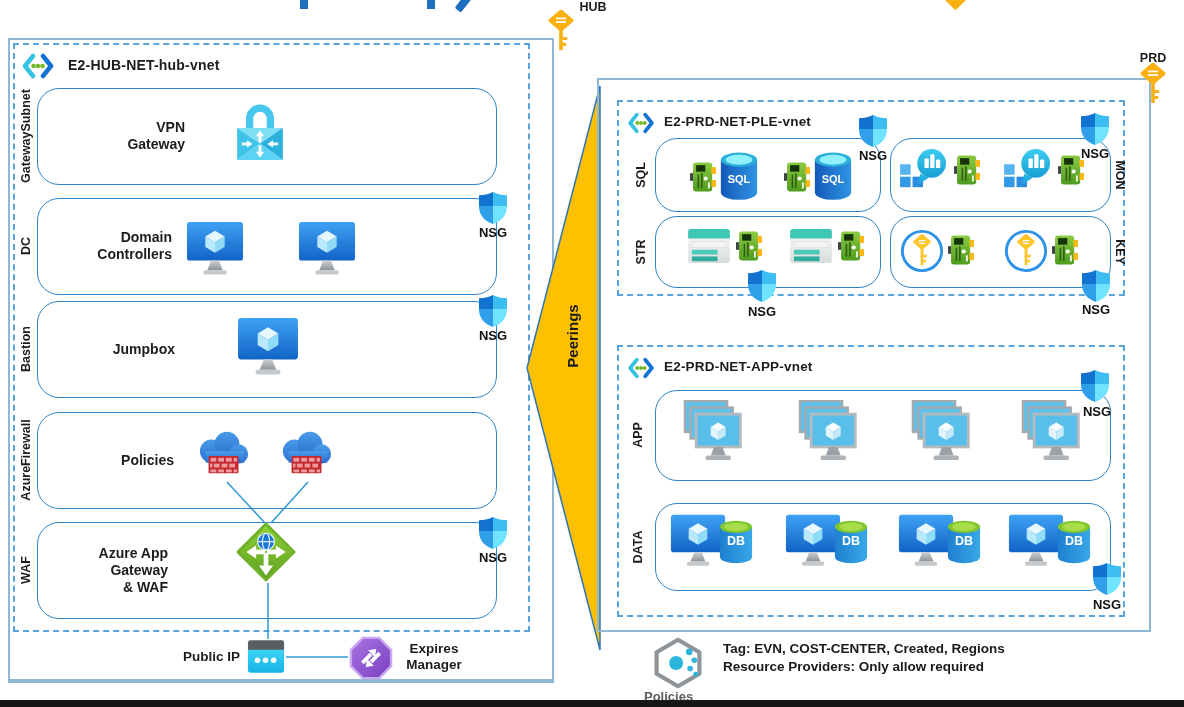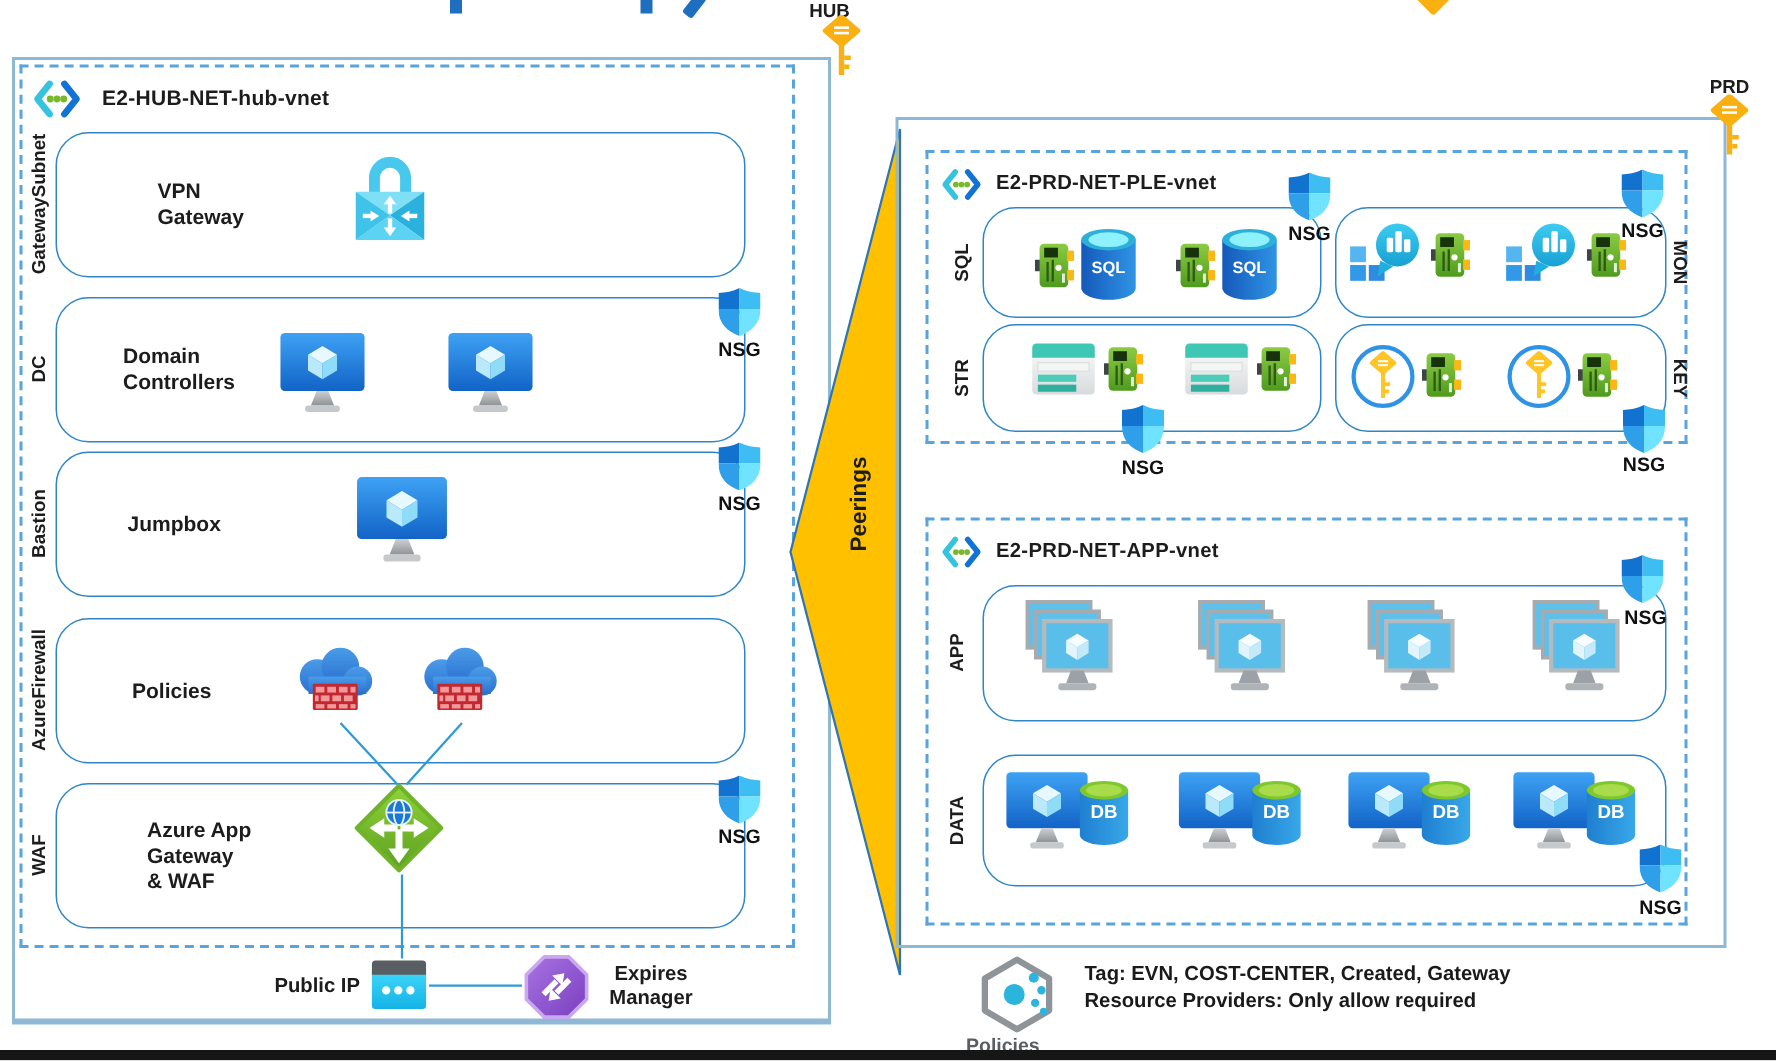--- a/index.html
+++ b/index.html
@@ -5,21 +5,21 @@
   *{margin:0;padding:0;box-sizing:border-box}
   html,body{background:#fff}
   .canvas{position:relative;width:1184px;height:707px;background:#fff;overflow:hidden;
           font-family:"Liberation Sans",sans-serif;color:#1c1c1c}
   .abs{position:absolute}
   .solid{border:2px solid #8FB7D6}
   .dashed{border:2px dashed #59A4DC}
   .rbox{border:1.5px solid #2E86C9;border-radius:22px;background:#fff}
   .lbl{font-weight:bold;color:#1c1c1c}
   .vnet-lbl{font-weight:bold;font-size:14px;letter-spacing:.2px;color:#1c1c1c;white-space:nowrap}
-  .row-name{font-weight:bold;font-size:14px;line-height:17px;text-align:left;color:#1c1c1c}
+  .row-name{font-weight:bold;font-size:14px;line-height:17px;text-align:right;color:#1c1c1c}
   .vlbl{position:absolute;font-weight:bold;font-size:12.5px;text-align:center;color:#1c1c1c;
         height:16px;line-height:16px;transform:rotate(-90deg);white-space:nowrap}
   .vlbl.cw{transform:rotate(90deg)}
   .nsg-lbl{position:absolute;width:44px;font-weight:bold;font-size:13px;text-align:center;color:#111}
   .cyl-wrap{position:absolute}
   .cyl-txt{position:absolute;left:0;right:0;text-align:center;color:#fff;font-weight:bold}
   .frag{position:absolute;background:#1E6FC0}
   .policy-line{font-weight:bold;font-size:13.5px;line-height:17.5px;color:#1a1a1a;white-space:nowrap}
 </style>
 </head>
@@ -334,21 +334,21 @@
 
   <div class="abs lbl" style="left:160px;top:649px;width:80px;text-align:right;font-size:13.5px">Public IP</div>
   <svg class="abs" style="left:247px;top:639px;width:38px;height:35px">
       <use href="#ic-pip"></use>
     </svg>
   <svg class="abs" style="left:349px;top:636px;width:44px;height:44px">
       <use href="#ic-tm"></use>
     </svg>
   <div class="abs lbl" style="left:398px;top:641px;width:72px;text-align:center;font-size:13.5px;line-height:16px">Expires Manager</div>
 
-  <div class="abs lbl" style="left:528px;top:0;width:50px;text-align:center;font-size:12.5px">HUB</div>
+  <div class="abs lbl" style="left:568px;top:0;width:50px;text-align:center;font-size:12.5px">HUB</div>
   <svg class="abs" style="left:548px;top:10px;width:26px;height:42px">
       <use href="#ic-key"></use>
     </svg>
 
   <svg class="abs" style="left:524px;top:82px;width:78px;height:575px">
     <polygon points="76,4 76,568 3,286" fill="#FFC000" stroke="#2E75B6" stroke-width="1.5"></polygon>
   </svg>
   <div class="vlbl" style="left:513px;top:328px;width:120px;font-size:15px">Peerings</div>
 
   <div class="abs solid" style="left:597px;top:78px;width:554px;height:554px"></div>
@@ -515,19 +515,19 @@
   <svg class="abs" style="left:1092px;top:562px;width:30px;height:34px">
       <use href="#ic-nsg"></use>
     </svg>
   <div class="nsg-lbl" style="left:1085px;top:597px">NSG</div>
 
   <svg class="abs" style="left:652px;top:636px;width:52px;height:54px">
       <use href="#ic-pol"></use>
     </svg>
   <div class="abs" style="left:644px;top:689px;width:68px;font-weight:bold;font-size:13px;color:#5A5E62">Policies</div>
   <div class="abs" style="left:723px;top:640px">
-    <div class="policy-line">Tag: EVN, COST-CENTER, Created, Gateway</div>
+    <div class="policy-line">Tag: EVN, COST-CENTER, Created, Regions</div>
     <div class="policy-line">Resource Providers: Only allow required</div>
   </div>
 
   <div class="abs" style="left:0;top:700px;width:1184px;height:7px;background:#161616"></div>
 
 </div>
 
 </body></html>

